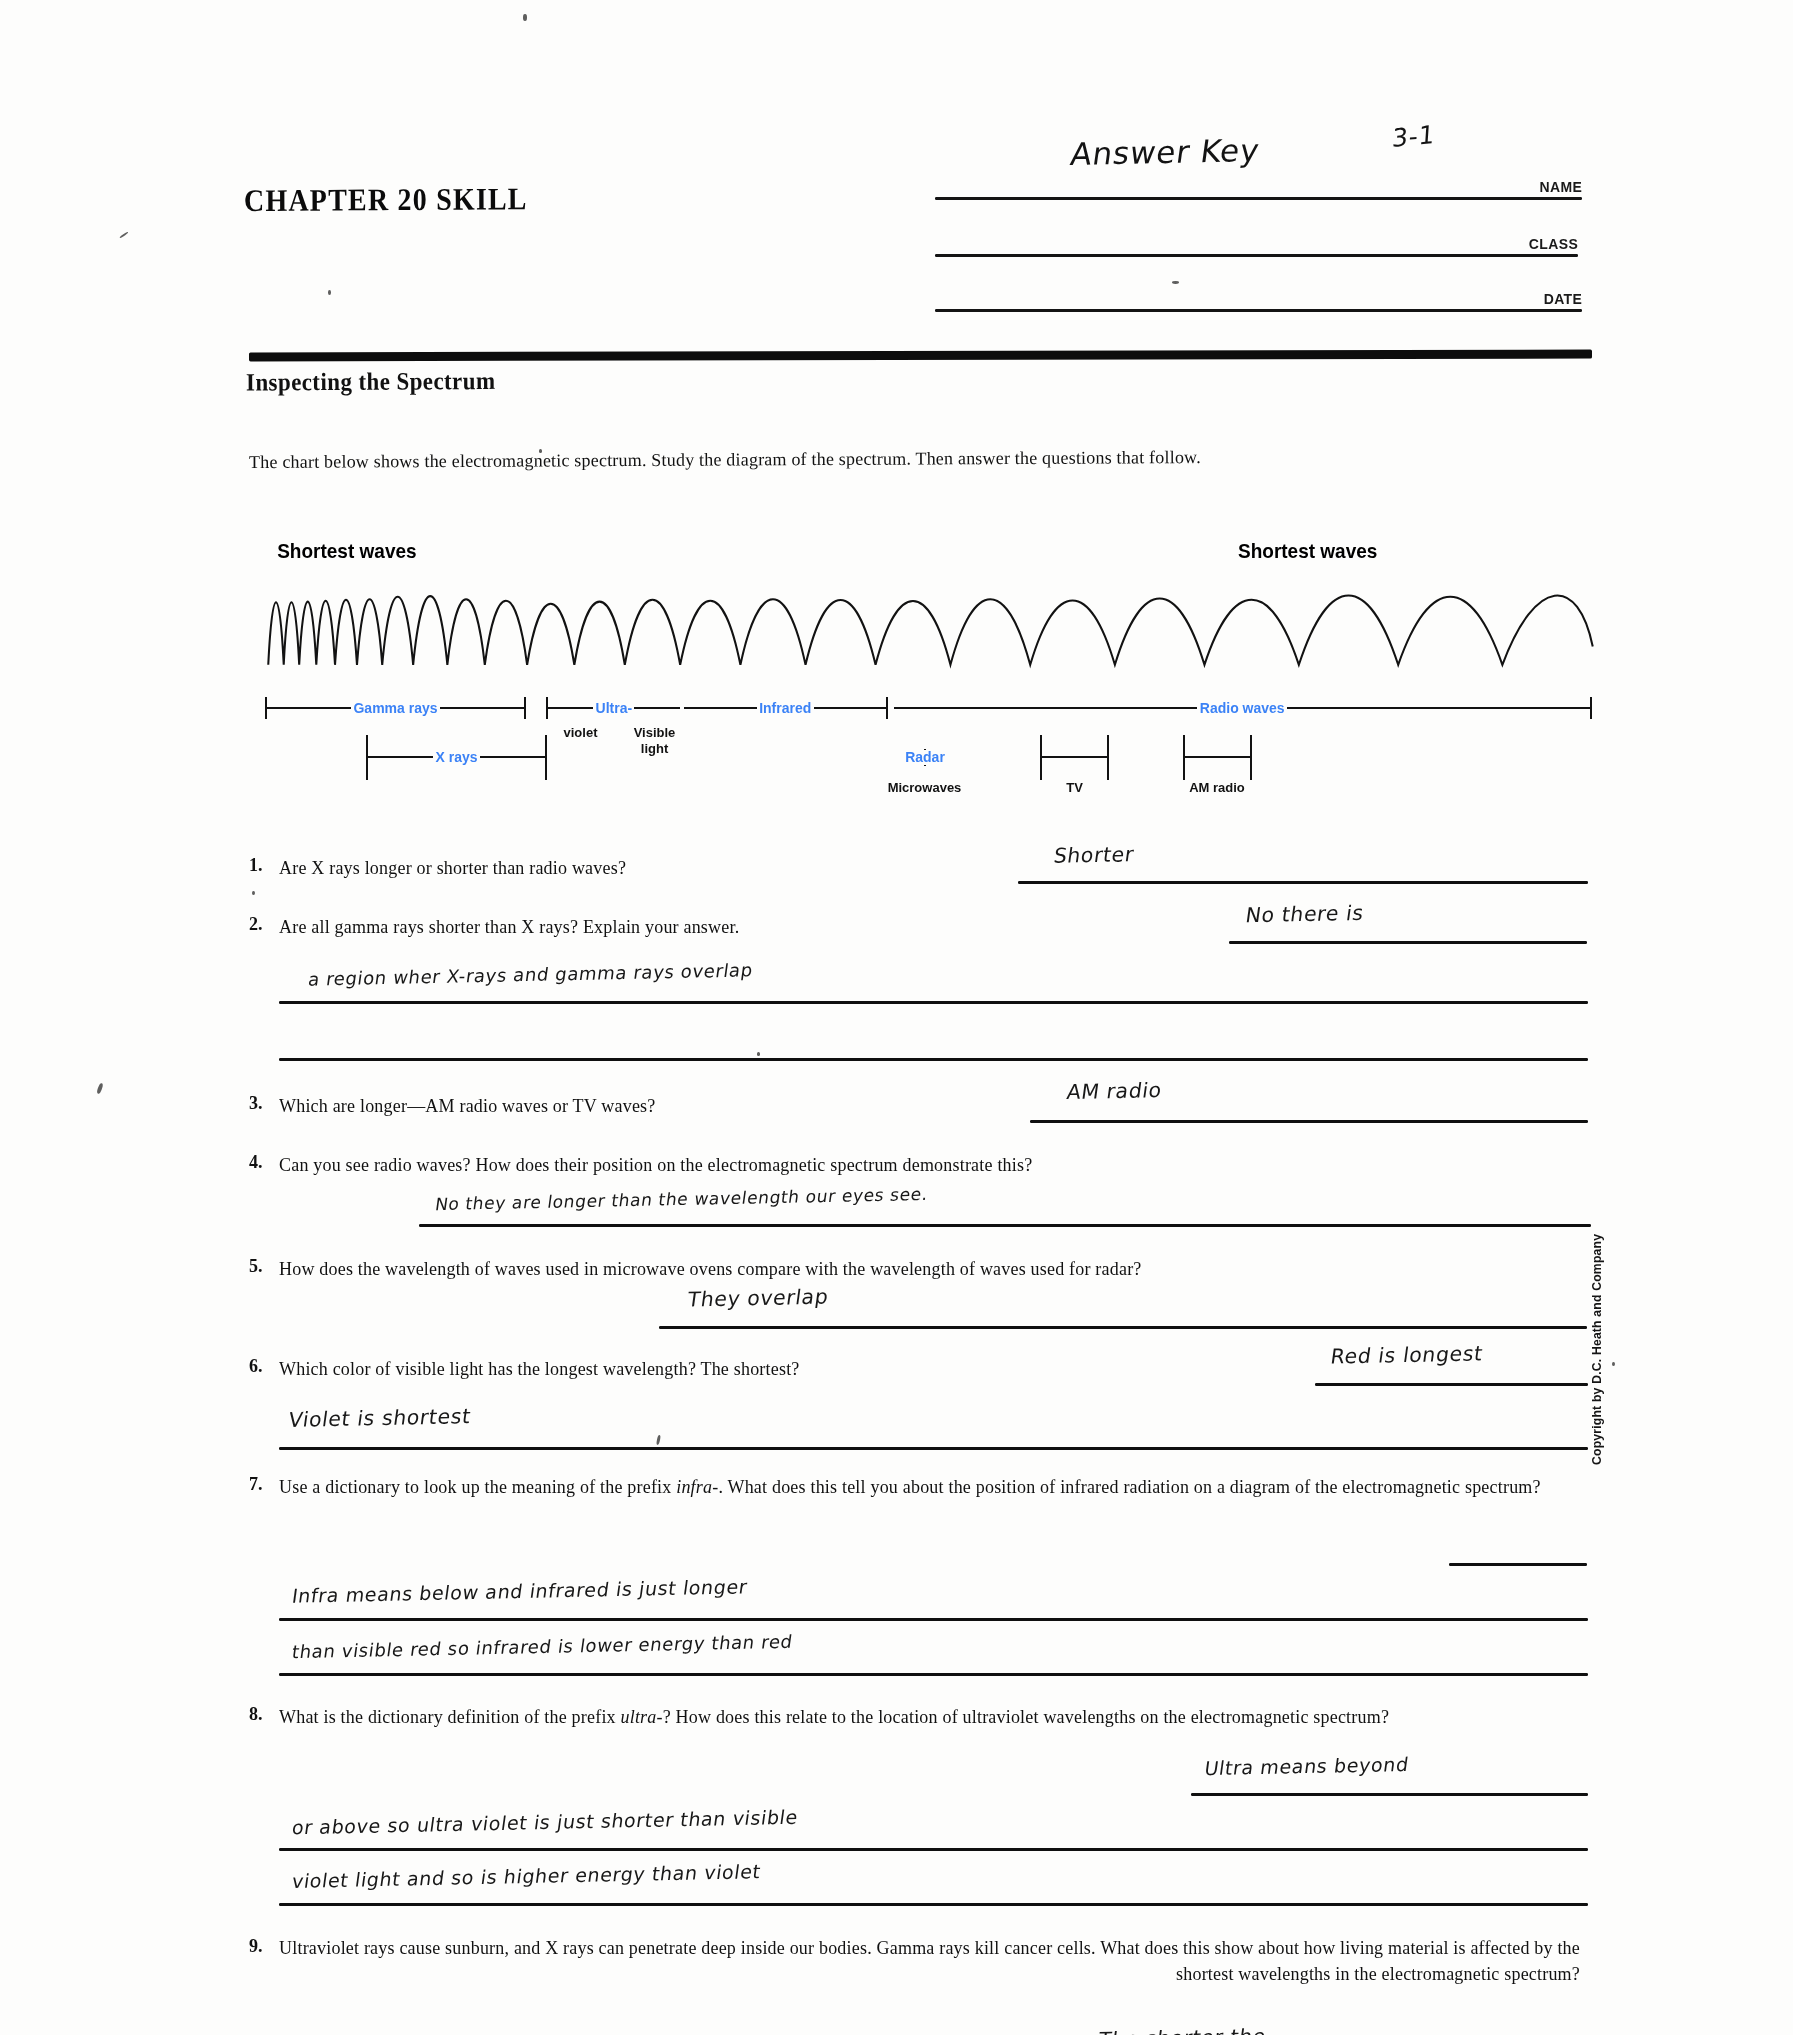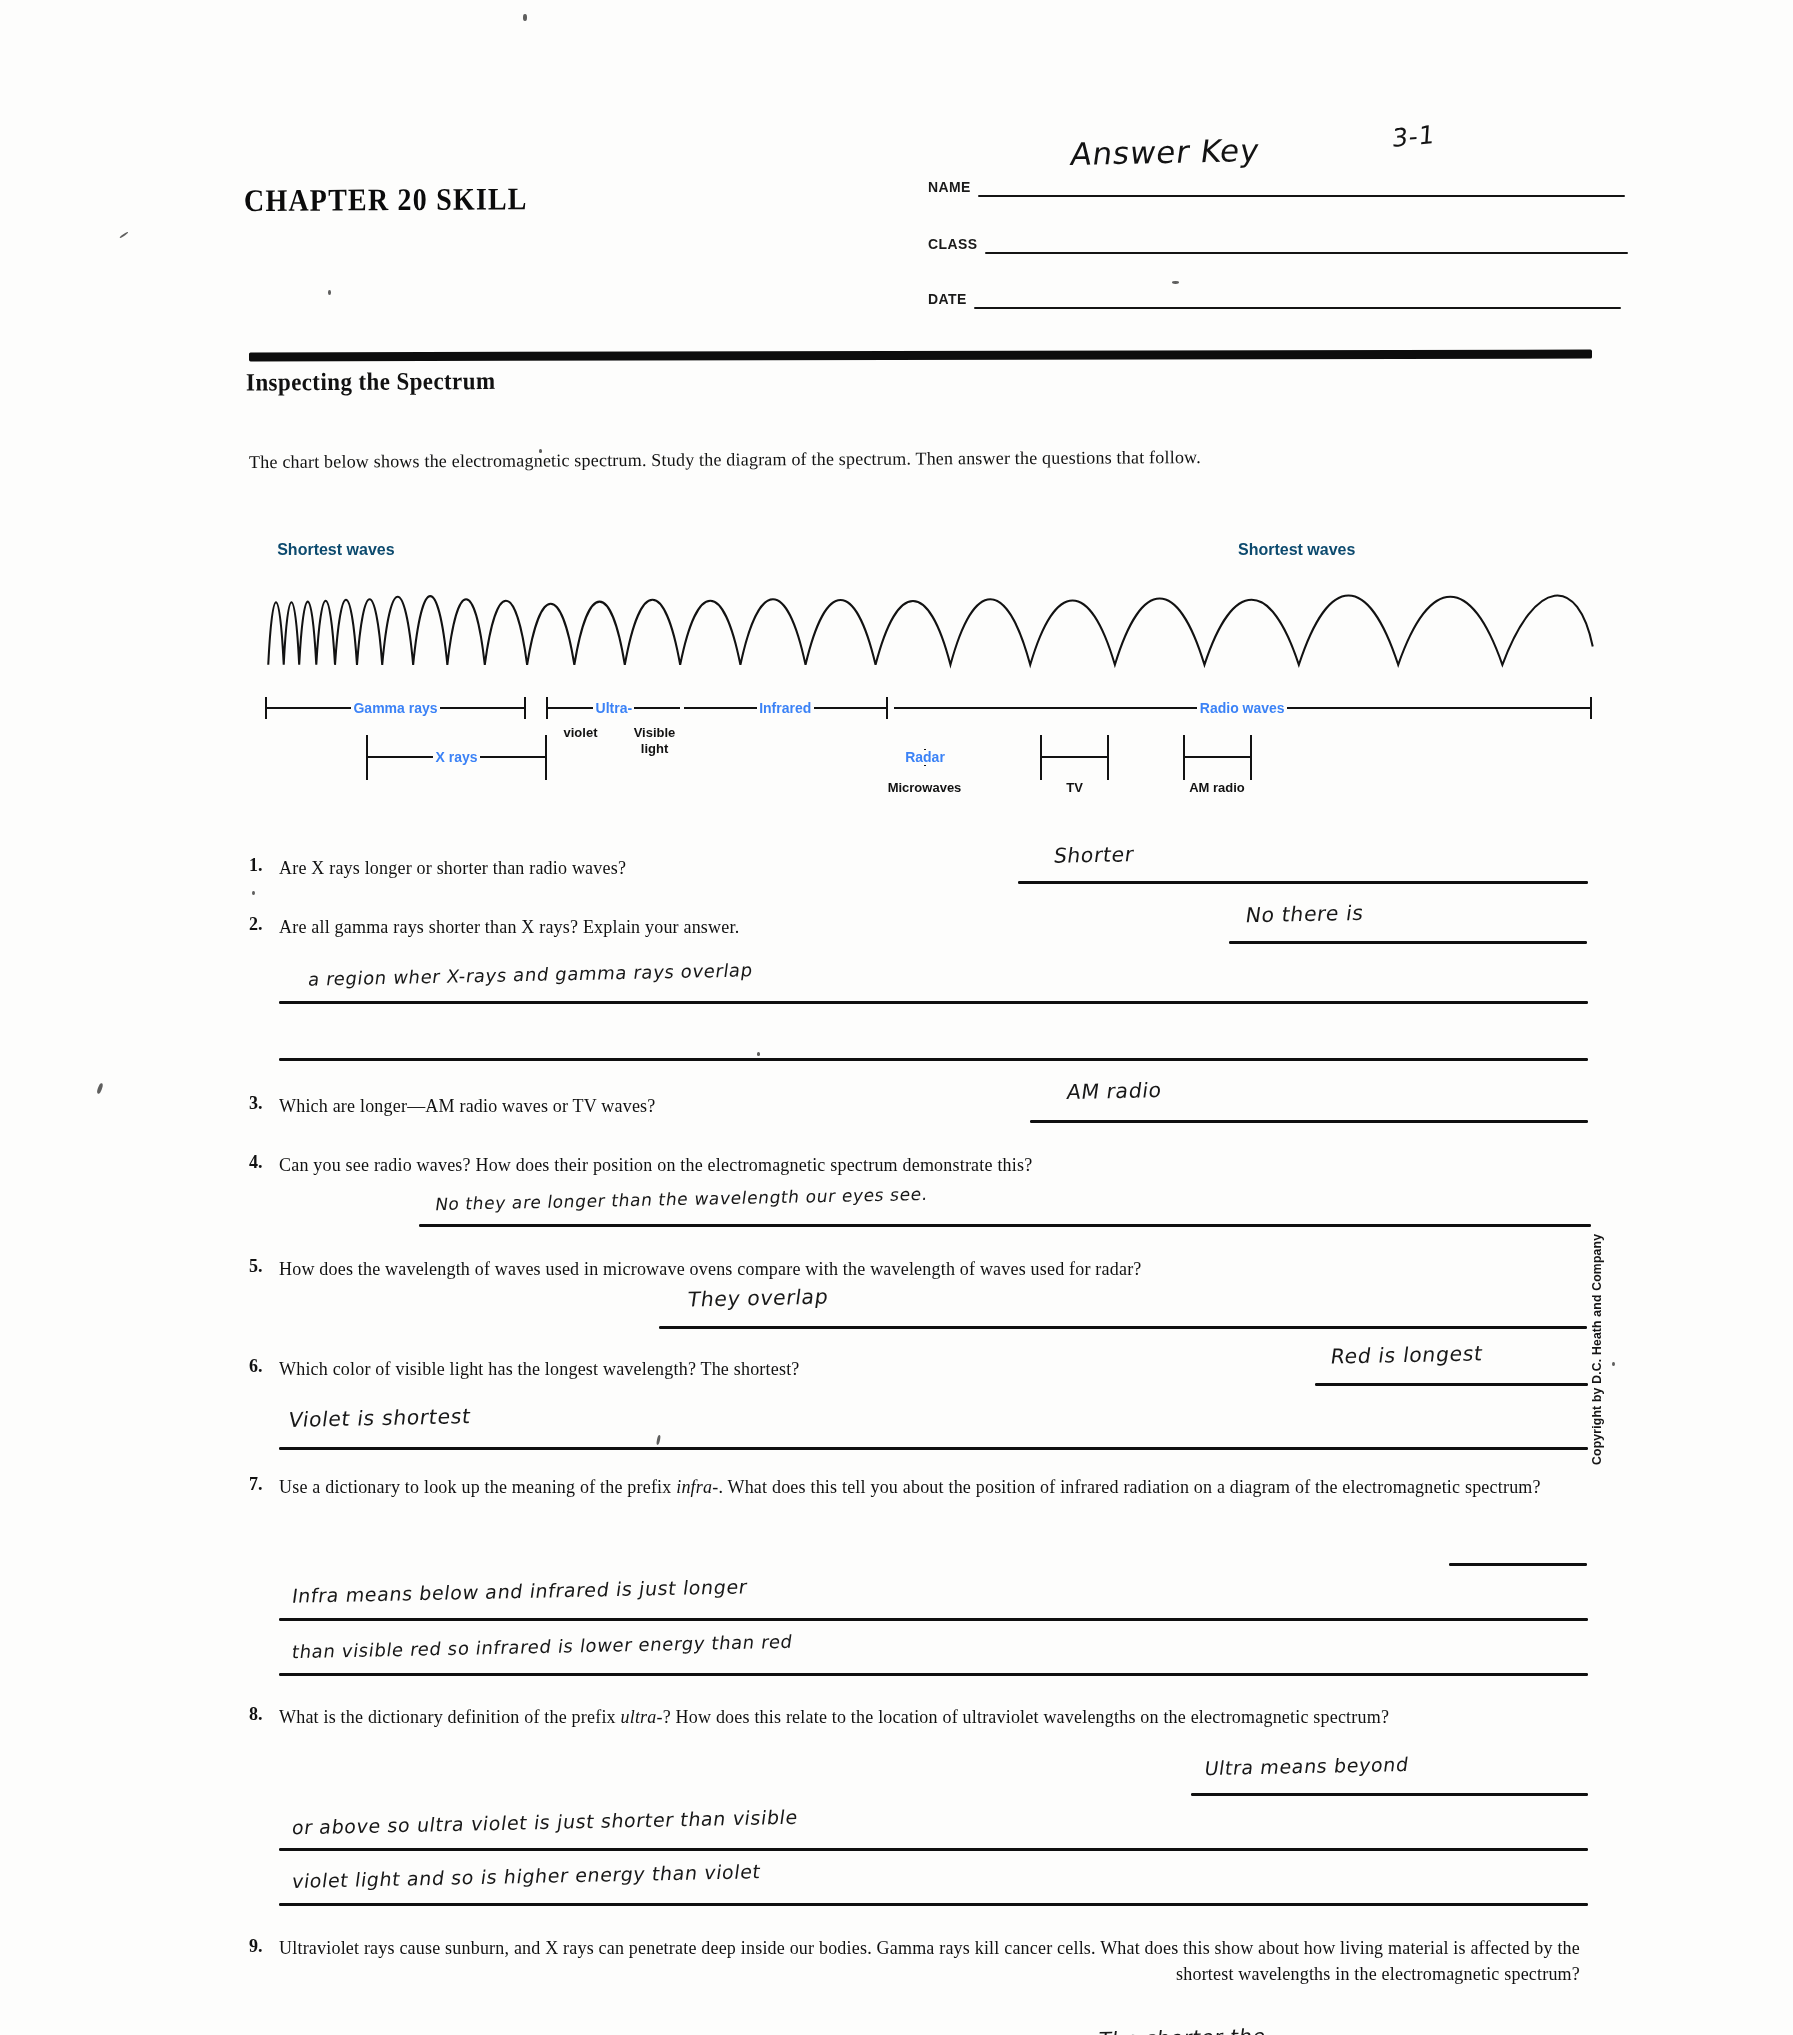--- a/index.html
+++ b/index.html
@@ -14,21 +14,21 @@
   .speck{position:absolute;background:#2a2a2a;border-radius:50%;opacity:.75;}
 
   
   .chapter-title{
     position:absolute;left:244px;top:185px;
     font-family:"Liberation Serif", serif;
     font-weight:bold;font-size:28px;letter-spacing:1.2px;
     color:#0b0b0b;
     transform:scaleY(1.12) rotate(-0.35deg);transform-origin:left center;
   }
-  .field{position:absolute;display:flex;align-items:flex-end;}
+  .field{position:absolute;display:flex;align-items:flex-end;flex-direction:column;}
   .field-label{
     font-family:"Liberation Sans", sans-serif;font-weight:bold;
     font-size:14px;letter-spacing:0.4px;color:#1a1a1a;
     transform:scaleY(1.05);
     padding-bottom:2.4px;
   }
   .field-rule{
     margin-left:7.3px;height:2.8px;background:#141414;
     border-radius:1.2px;
   }
@@ -64,21 +64,21 @@
   .intro{
     position:absolute;left:249px;top:450px;width:1347px;
     font-size:18px;line-height:1.35;letter-spacing:0.2px;
     transform:rotate(-0.3deg);transform-origin:left top;
   }
 
   
   .figure{position:absolute;left:265px;top:541px;width:1331px;height:228px;}
   .fig-label{
     position:absolute;font-family:"Liberation Sans", sans-serif;
-    font-weight:bold;font-size:16px;color:#0c4a6e;
+    font-weight:bold;font-size:19px;color:#000000;
     transform:scaleY(1.06);
   }
   .wave-svg{position:absolute;left:0;top:23.6px;}
 
   .band-row{position:absolute;left:0;width:1331px;}
   .band{
     position:absolute;display:flex;align-items:center;
     height:16.3px;
   }
   .tick{width:1.6px;background:#121212;}

